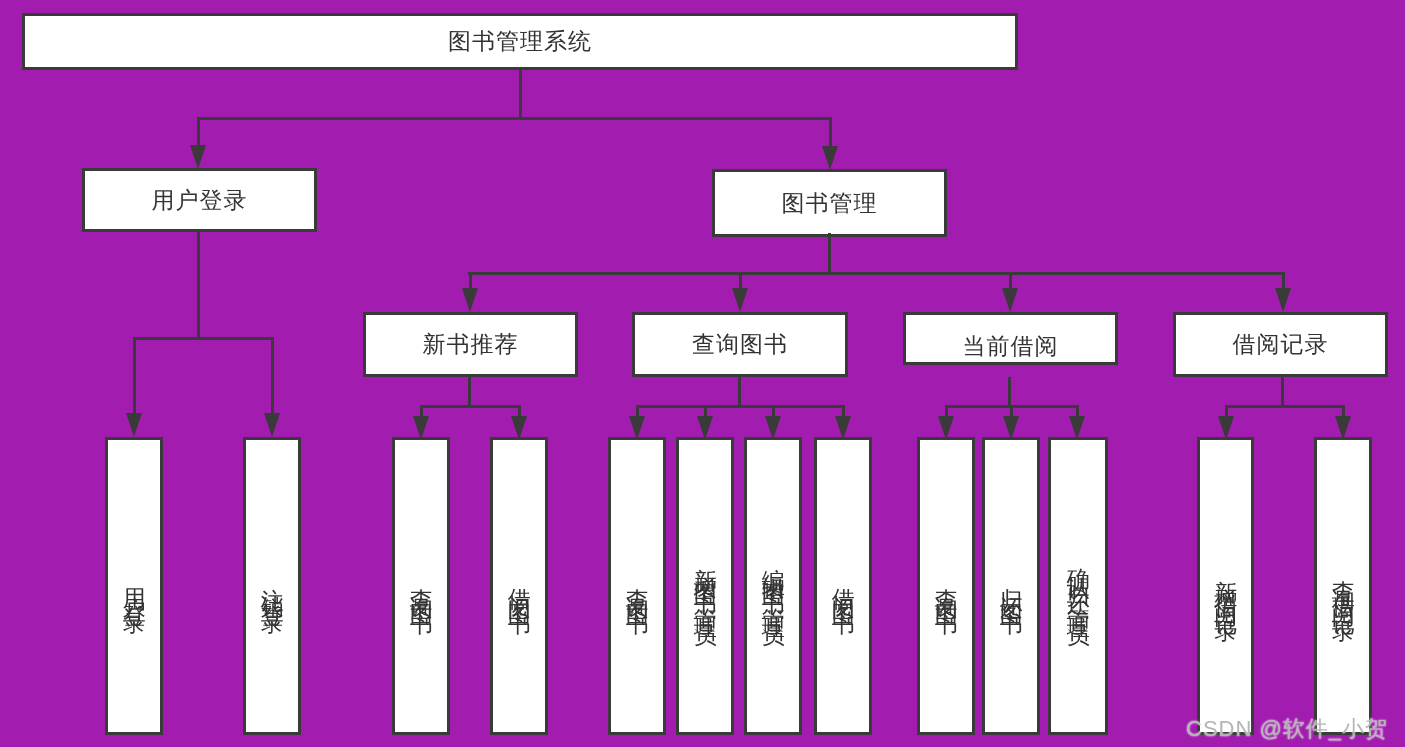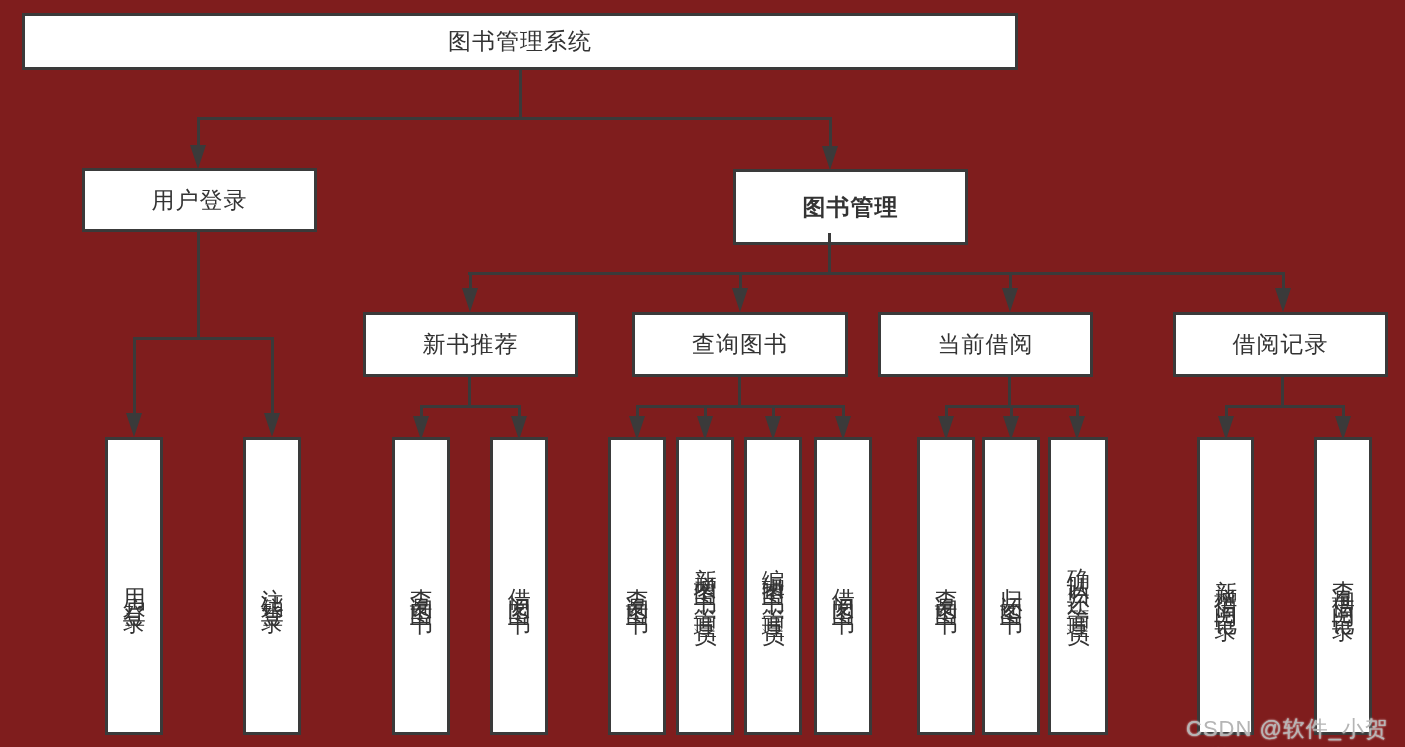--- a/index.html
+++ b/index.html
@@ -3,21 +3,21 @@
 <meta charset="utf-8">
 <style>
   :root{
     --line:#3a3a3a;
     --text:#333333;
   }
   html,body{margin:0;padding:0;background:#ffffff;}
   #canvas{
     position:relative;
     width:1405px;height:747px;
-    background:#7f1d1d;
+    background:#a21caf;
     overflow:hidden;
     font-family:"Liberation Sans","DejaVu Sans",sans-serif;
   }
   .box{
     position:absolute;
     box-sizing:border-box;
     border:3px solid var(--line);
     background:#ffffff;
     display:flex;align-items:center;justify-content:center;
     color:var(--text);
@@ -62,21 +62,21 @@
   </div>
 
   <div class="vline" style="left:519px;top:69px;height:48px;"></div>
   <div class="hline" style="left:197px;top:117px;width:634px;"></div>
   <div class="arrow" style="left:196.5px;top:117px;height:52px;"></div>
   <div class="arrow" style="left:828.5px;top:117px;height:53px;"></div>
 
   <div class="box" style="left:82px;top:168px;width:235px;height:64px;">
     <span>用户登录</span>
   </div>
-  <div class="box" style="left:733px;top:169px;width:235px;height:76px;font-weight:bold;">
+  <div class="box" style="left:712px;top:169px;width:235px;height:68px;">
     <span>图书管理</span>
   </div>
 
   <div class="vline" style="left:197px;top:232px;height:105px;"></div>
   <div class="hline" style="left:133px;top:337px;width:141px;"></div>
   <div class="arrow" style="left:132.5px;top:337px;height:100px;"></div>
   <div class="arrow" style="left:270.5px;top:337px;height:100px;"></div>
 
   <div class="vline" style="left:828px;top:233px;height:39px;"></div>
   <div class="hline" style="left:468px;top:272px;width:816px;"></div>
@@ -84,21 +84,21 @@
   <div class="arrow" style="left:738.5px;top:272px;height:40px;"></div>
   <div class="arrow" style="left:1008.5px;top:272px;height:40px;"></div>
   <div class="arrow" style="left:1281.5px;top:272px;height:40px;"></div>
 
   <div class="box" style="left:363px;top:312px;width:215px;height:65px;">
     <span>新书推荐</span>
   </div>
   <div class="box" style="left:632px;top:312px;width:216px;height:65px;">
     <span>查询图书</span>
   </div>
-  <div class="box" style="left:878px;top:312px;width:215px;height:65px;">
+  <div class="box" style="left:903px;top:312px;width:215px;height:53px;align-items:flex-end;">
     <span>当前借阅</span>
   </div>
   <div class="box" style="left:1173px;top:312px;width:215px;height:65px;">
     <span>借阅记录</span>
   </div>
 
   <div class="vline" style="left:468px;top:377px;height:28px;"></div>
   <div class="hline" style="left:420px;top:405px;width:100px;"></div>
   <div class="arrow" style="left:419.5px;top:405px;height:35px;"></div>
   <div class="arrow" style="left:517.5px;top:405px;height:35px;"></div>

